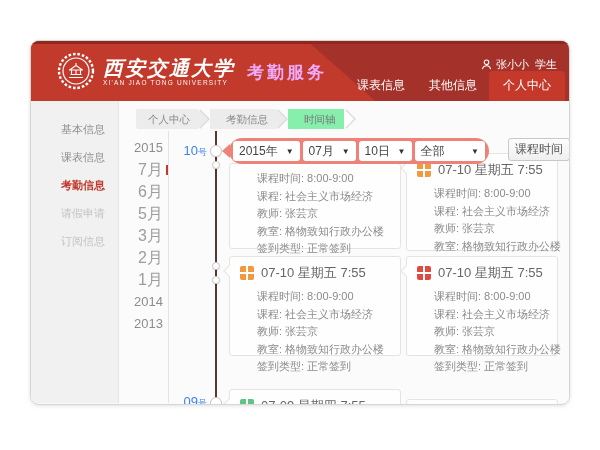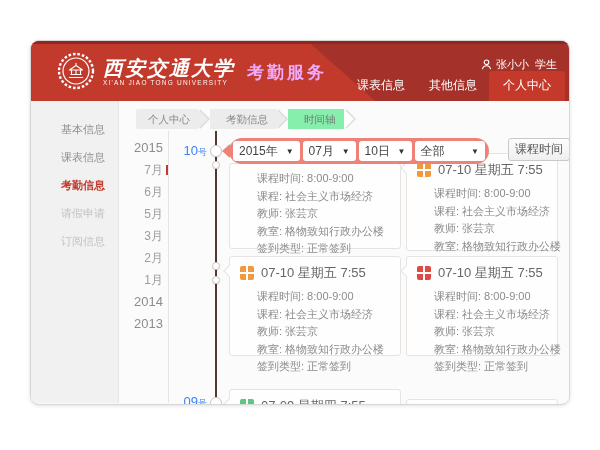--- a/index.html
+++ b/index.html
@@ -44,21 +44,21 @@
   .crumb:first-child { padding-left:12px; border-radius:2px 0 0 2px; }
   .crumb::before { content:''; position:absolute; right:-12px; top:0; width:0; height:0; z-index:1;
                    border-top:10px solid transparent; border-bottom:10px solid transparent; border-left:10px solid #dcdcdc; }
   .crumb::after  { content:''; position:absolute; right:-10px; top:0; width:0; height:0; z-index:2;
                    border-top:10px solid transparent; border-bottom:10px solid transparent; border-left:10px solid #ececec; }
   .crumb.current { background:#86efac; color:#777; }
   .crumb.current::after { border-left-color:#ffffff; }
 
   
   .scale { position:absolute; left:4px; top:36px; width:40px; text-align:right; list-style:none; z-index:1; }
-  .scale li { height:22px; line-height:22px; font-size:12px; color:#9d9d9d; cursor:pointer; position:relative; }
+  .scale li { height:22px; line-height:22px; font-size:16px; color:#9d9d9d; cursor:pointer; position:relative; }
   .scale li.year { font-size:13px; color:#8d8d8d; }
   .scale li .tick { position:absolute; right:-5px; top:6px; width:2px; height:10px; background:#c0392b; }
   .vline { position:absolute; left:49px; top:30px; bottom:0; width:1px; background:#e4e4e4; }
   .tline { position:absolute; left:96px; top:30px; bottom:0; width:2px; background:#553832; }
 
   .t-dot { position:absolute; background:#fff; border:1px solid #c9c9c9; border-radius:50%; z-index:2;
            box-shadow:0 1px 1px rgba(0,0,0,.08); }
   .t-dot.big   { width:12px; height:12px; left:91px; }
   .t-dot.small { width:8px;  height:8px;  left:93px; }
 

